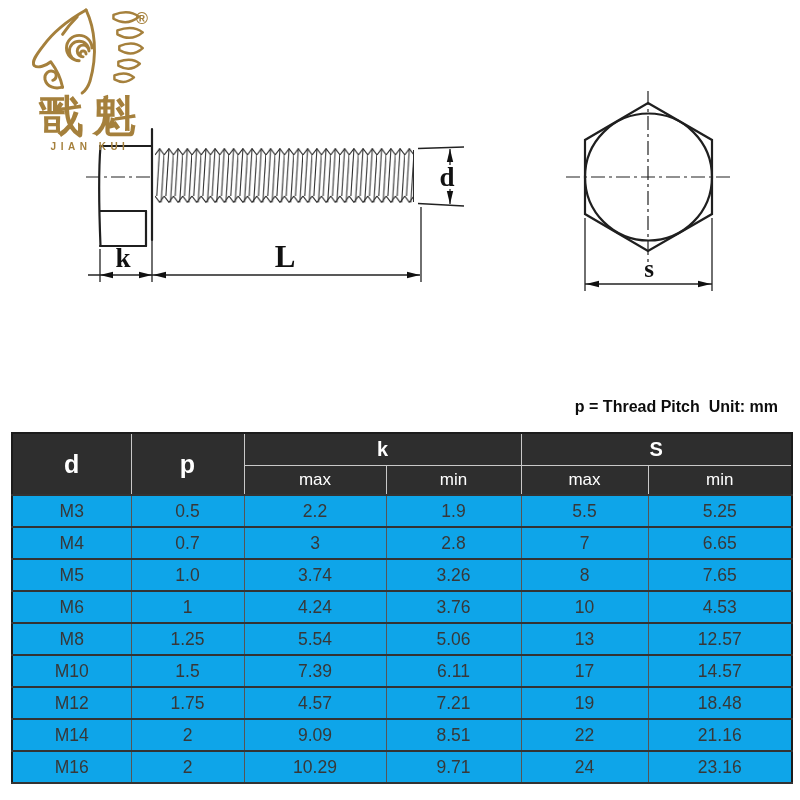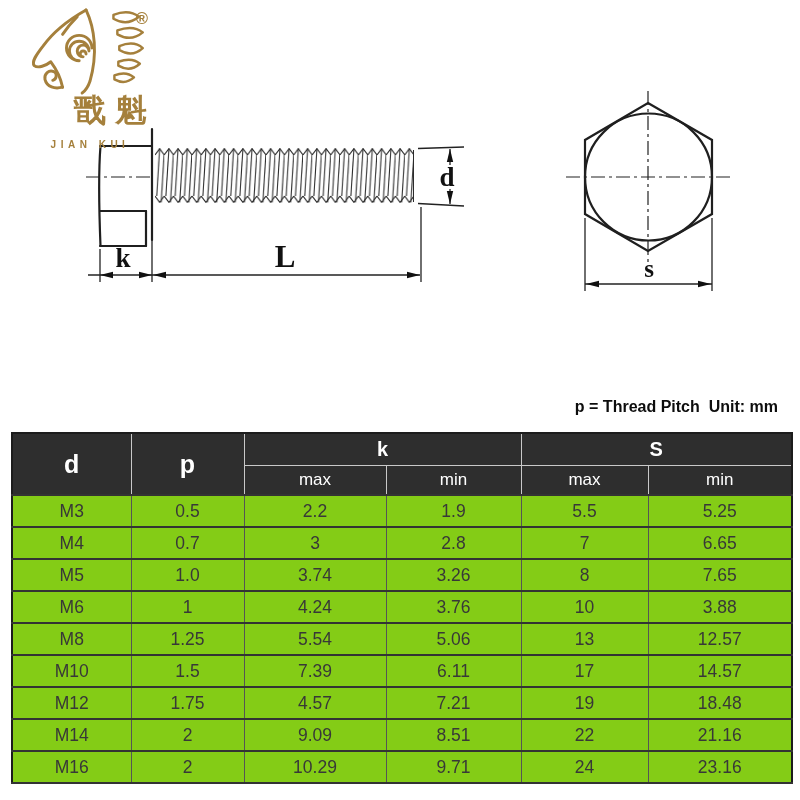--- a/index.html
+++ b/index.html
@@ -3,22 +3,22 @@
 <meta charset="utf-8">
 <style>
   html,body{margin:0;padding:0;}
   body{
     width:800px;height:800px;background:#ffffff;position:relative;overflow:hidden;
     font-family:"Liberation Sans","DejaVu Sans",sans-serif;
   }
   
   .logo{position:absolute;left:20px;top:6px;width:136px;text-align:center;color:#a5803c;}
   .logo svg{display:block;margin:0 auto;}
-  .logo-cn{font-size:32px;font-weight:bold;letter-spacing:9px;line-height:1.0;margin-top:-2px;padding-left:9px;text-align:right;}
-  .logo-en{font-size:10px;font-weight:bold;letter-spacing:4.5px;margin-top:13px;padding-left:4px;}
+  .logo-cn{font-size:44px;font-weight:bold;letter-spacing:9px;line-height:1.0;margin-top:-2px;padding-left:9px;}
+  .logo-en{font-size:10px;font-weight:bold;letter-spacing:4.5px;margin-top:3px;padding-left:4px;}
   
   .drawing{position:absolute;left:0;top:0;}
   .ln{stroke:#1f1f1f;stroke-width:2.2;fill:none;stroke-linecap:round;}
   .tn{stroke:#222;stroke-width:1.3;fill:none;}
   .cl{stroke:#222;stroke-width:1.2;fill:none;stroke-dasharray:14,4,3,4;}
   .tl{stroke:#2b2b2b;stroke-width:1.05;fill:none;}
   .ar{fill:#111;stroke:none;}
   .dim{font-family:"Liberation Serif","DejaVu Serif",serif;font-weight:bold;fill:#111;}
   
   .note{position:absolute;right:22px;top:398px;font-size:16px;font-weight:bold;color:#0d0d0d;white-space:pre;padding-left:20px;}
@@ -30,21 +30,21 @@
   }
   table.spec thead th{
     background:#2e2e2e;color:#ffffff;border:1px solid #c9c9c9;
     font-weight:bold;padding:0;
   }
   table.spec thead tr.h1 th{height:31px;}
   table.spec thead tr.h2 th{height:28px;font-size:17px;font-weight:normal;margin-left:45px;}
   th.big{font-size:25px;}
   th.grp{font-size:20px;font-weight:normal;}
   table.spec tbody td{
-    background:#84cc16;color:#383838;text-align:center;font-size:17.5px;
+    background:#0ea5e9;color:#383838;text-align:center;font-size:17.5px;
     height:30px;padding:0;
     border-left:1px solid #555;border-right:1px solid #555;
     border-top:2px solid #333;border-bottom:2px solid #333;
   }
 </style>
 </head>
 <body>
 
 <svg class="drawing" width="800" height="430" viewBox="0 0 800 430" xmlns="http://www.w3.org/2000/svg">
   <defs>
@@ -178,21 +178,21 @@
       <td>3.26</td>
       <td>8</td>
       <td>7.65</td>
     </tr>
     <tr>
       <td>M6</td>
       <td>1</td>
       <td>4.24</td>
       <td>3.76</td>
       <td>10</td>
-      <td>3.88</td>
+      <td>4.53</td>
     </tr>
     <tr>
       <td>M8</td>
       <td>1.25</td>
       <td>5.54</td>
       <td>5.06</td>
       <td>13</td>
       <td>12.57</td>
     </tr>
     <tr>

